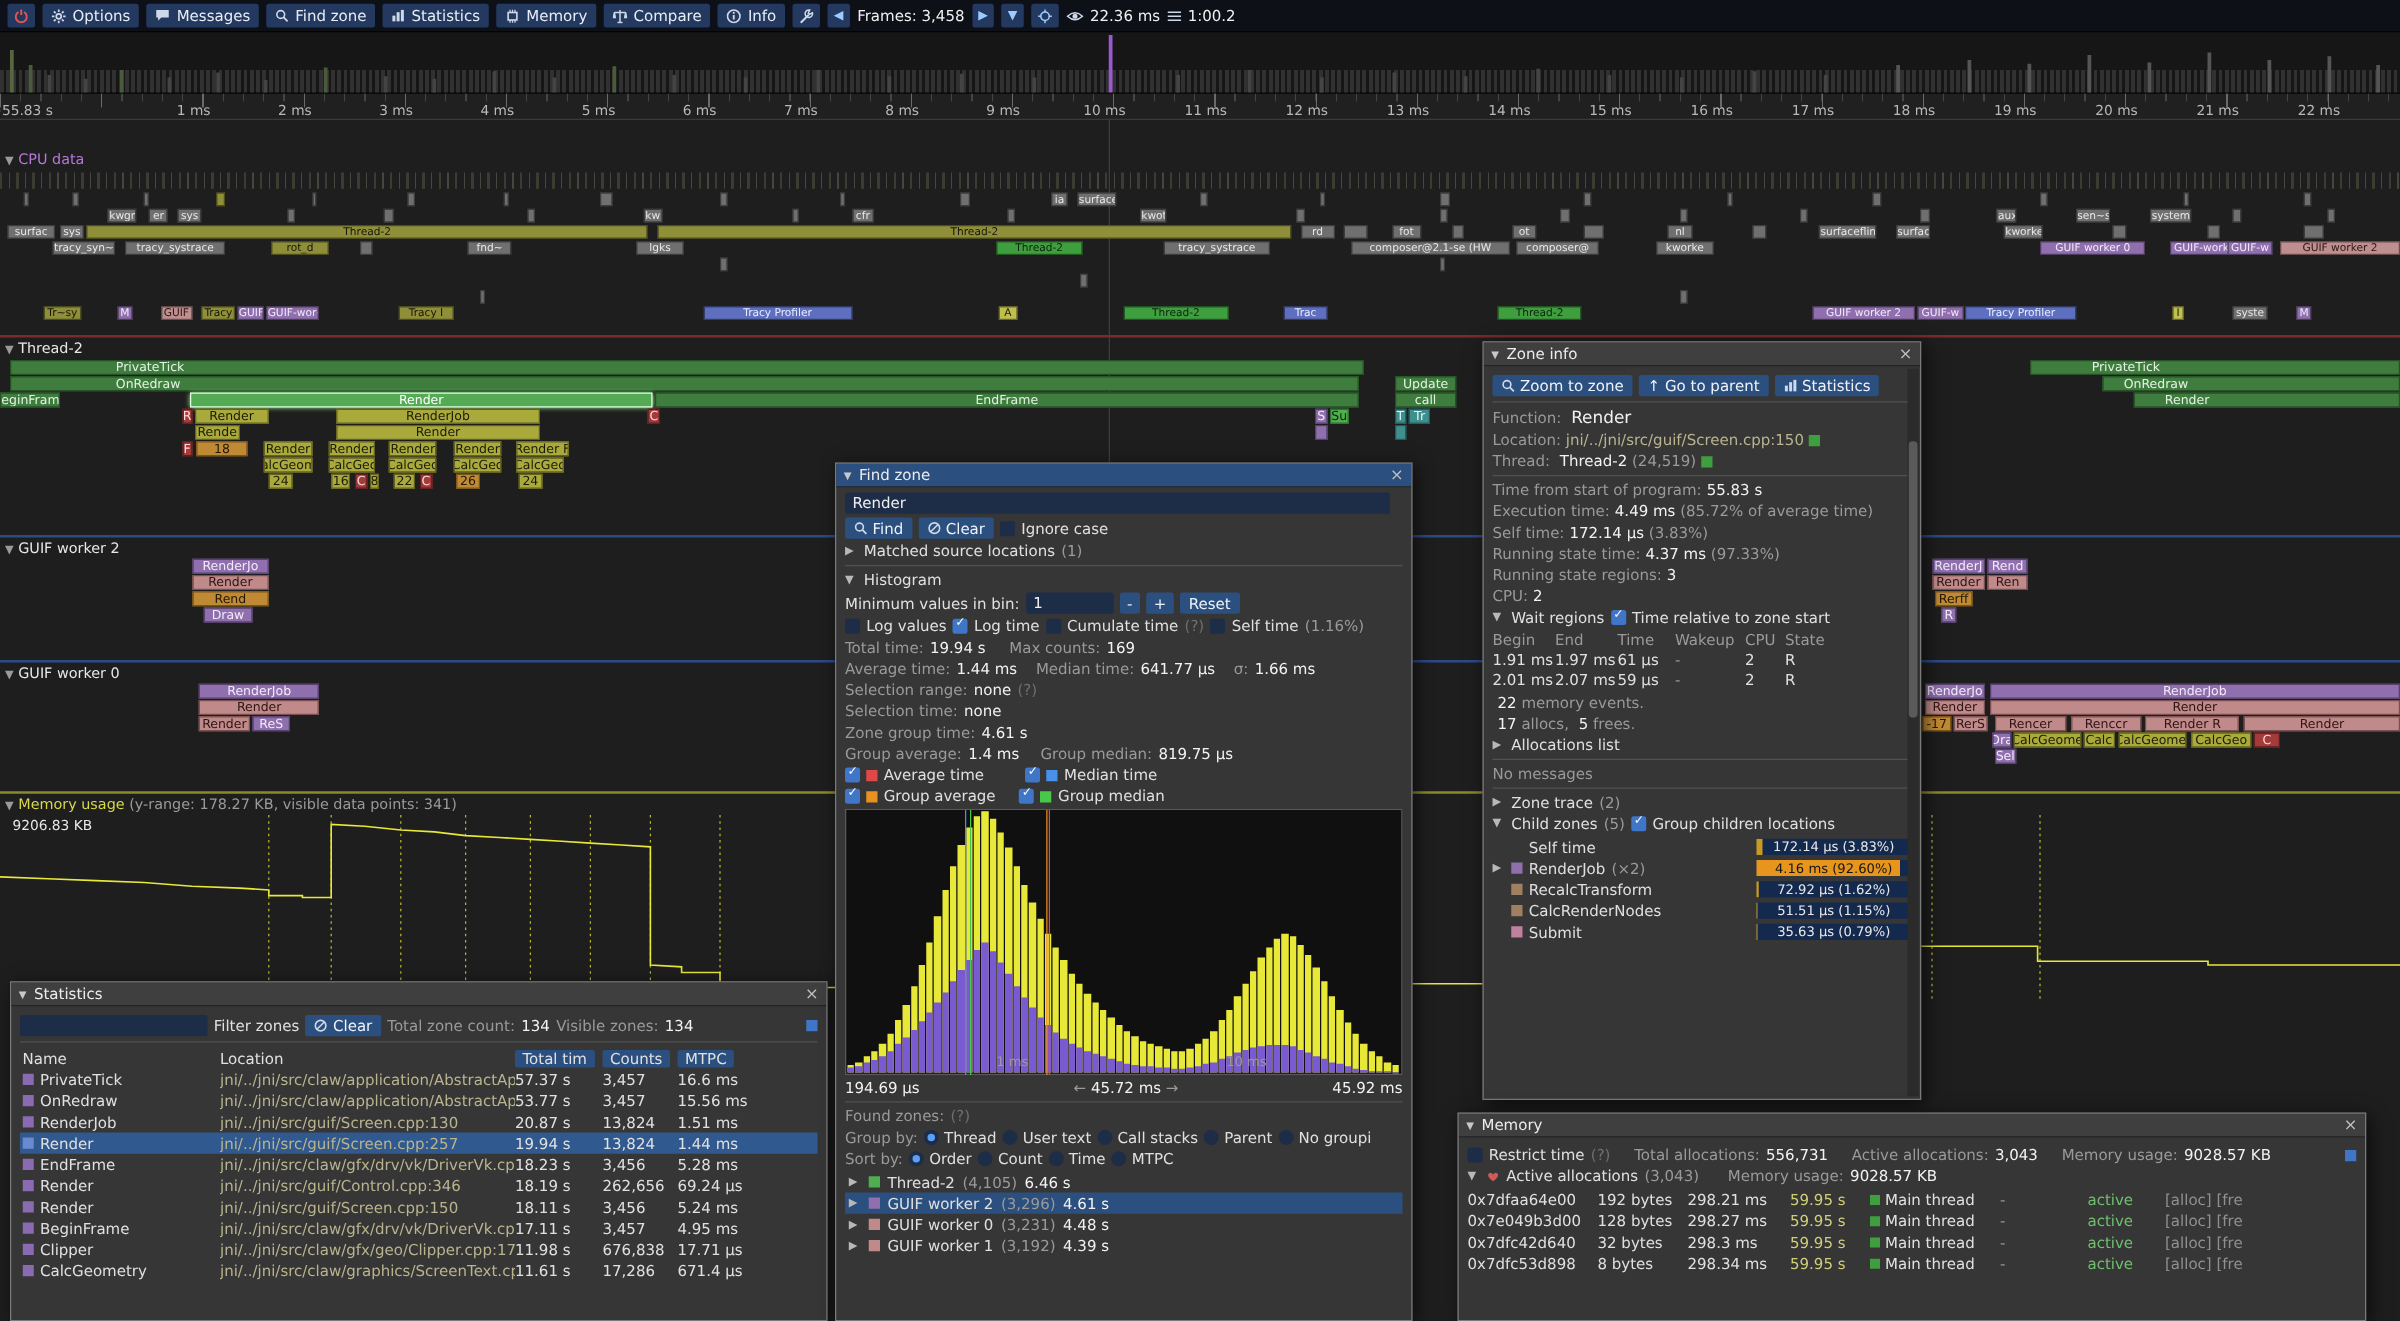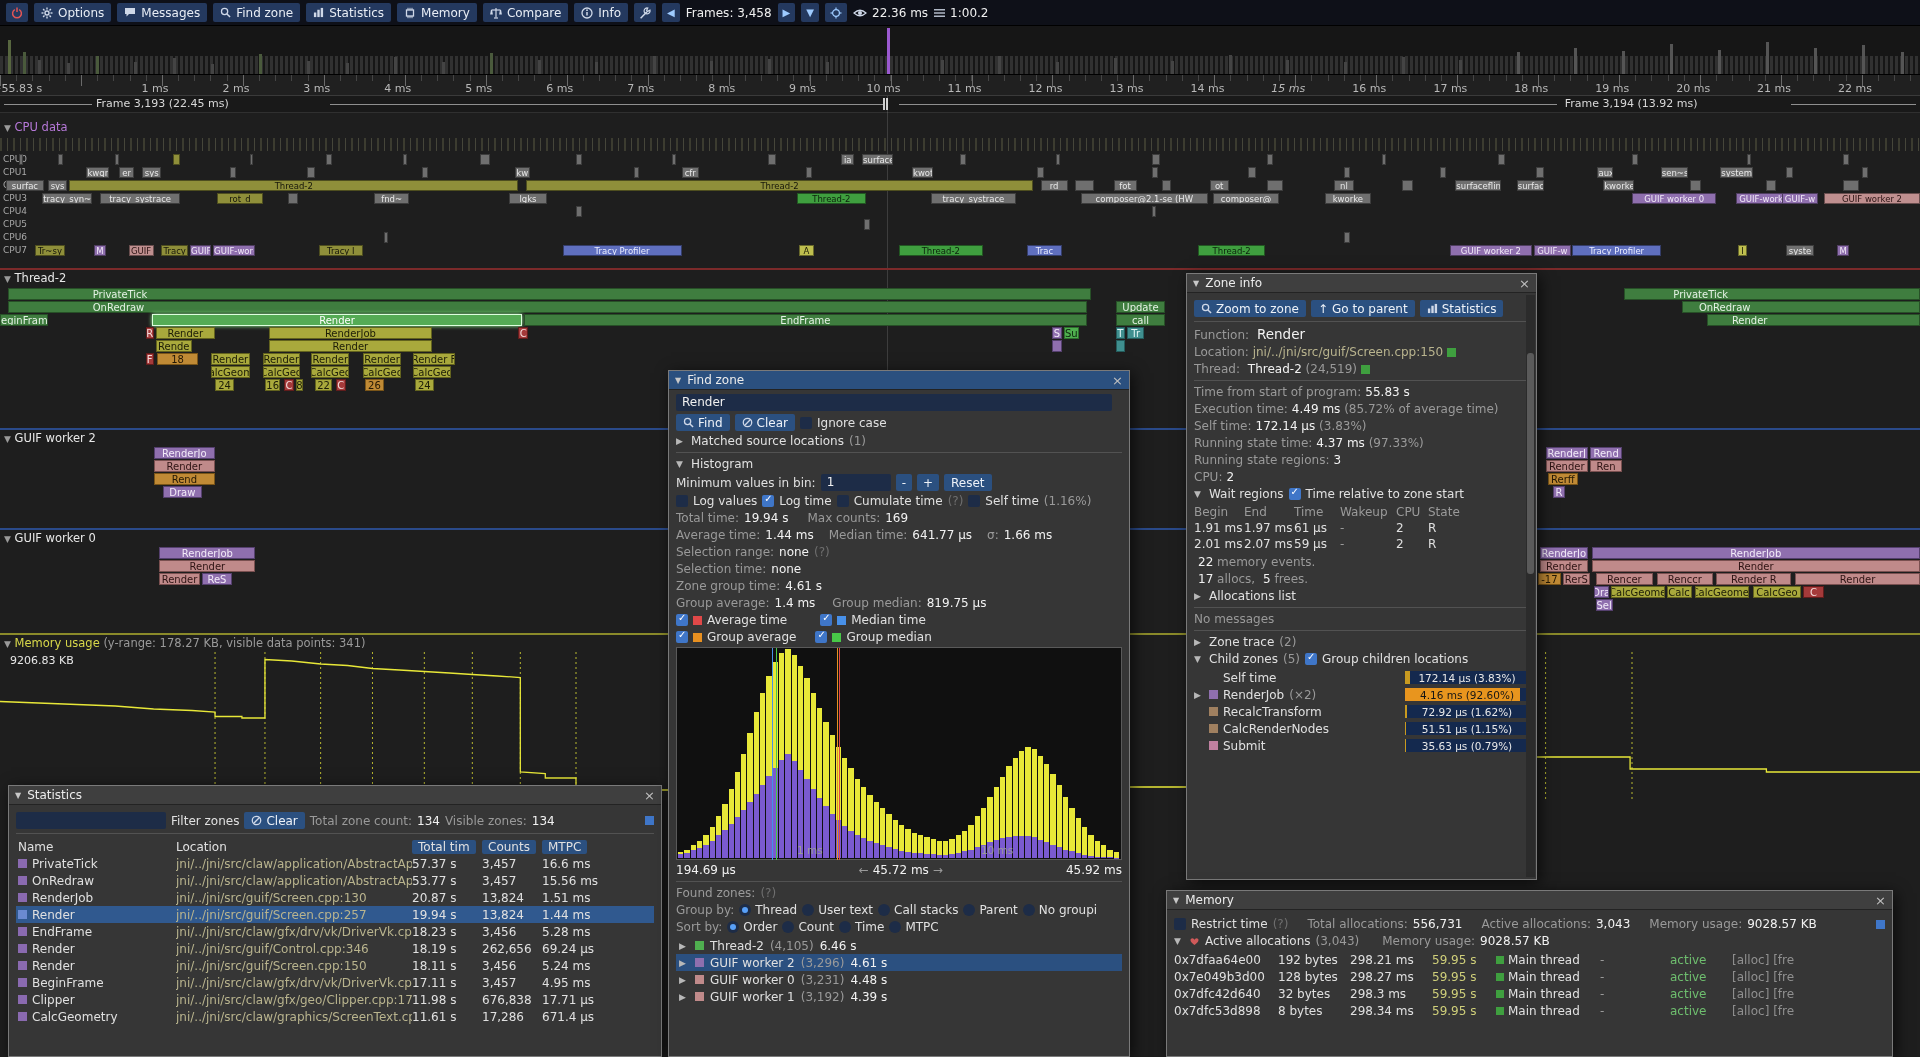--- a/index.html
+++ b/index.html
@@ -306,54 +306,34 @@
       <span class="rlabel" style="left: 24.94%;">5 ms</span>
       <span class="rlabel" style="left: 29.15%;">6 ms</span>
       <span class="rlabel" style="left: 33.37%;">7 ms</span>
       <span class="rlabel" style="left: 37.59%;">8 ms</span>
       <span class="rlabel" style="left: 41.8%;">9 ms</span>
       <span class="rlabel" style="left: 46.02%;">10 ms</span>
       <span class="rlabel" style="left: 50.24%;">11 ms</span>
       <span class="rlabel" style="left: 54.45%;">12 ms</span>
       <span class="rlabel" style="left: 58.67%;">13 ms</span>
       <span class="rlabel" style="left: 62.89%;">14 ms</span>
-      <span class="rlabel" style="left: 67.1%; font-style: italic;">15 ms</span>
+      <span class="rlabel" style="left: 67.1%;">15 ms</span>
       <span class="rlabel" style="left: 71.32%;">16 ms</span>
       <span class="rlabel" style="left: 75.54%;">17 ms</span>
       <span class="rlabel" style="left: 79.75%;">18 ms</span>
       <span class="rlabel" style="left: 83.97%;">19 ms</span>
       <span class="rlabel" style="left: 88.19%;">20 ms</span>
       <span class="rlabel" style="left: 92.4%;">21 ms</span>
       <span class="rlabel" style="left: 96.62%;">22 ms</span>
     </div>
 
-  <div class="frame-row">
-    <div class="fr-line" style="left:0.2%;width:4.6%"></div>
-    <span class="fr-label" style="left:5%">Frame 3,193 (22.45 ms)</span>
-    <div class="fr-line" style="left:17.2%;width:28.8%"></div>
-    <div class="fr-sep" style="left:46%"></div>
-    <div class="fr-line" style="left:46.8%;width:34.3%"></div>
-    <span class="fr-label" style="left:81.5%">Frame 3,194 (13.92 ms)</span>
-    <div class="fr-line" style="left:93.3%;width:6.5%"></div>
-  </div>
   <div class="vline-frame" style="left:46.2%"></div>
 
   <div class="sec-label" style="top:120px;color:#b678d8"><span class="arrow">▼</span> <span>CPU data</span></div>
   <div class="cpu-ribbon" style="top:138px"></div>
-  <div class="zones" style="top:154px;height:104px">
-
-  <span class="cpu-row-label" style="left: 3px; top: 0px;">CPU0</span>
-      <span class="cpu-row-label" style="left: 3px; top: 13px;">CPU1</span>
-      <span class="cpu-row-label" style="left: 3px; top: 26px;">CPU2</span>
-      <span class="cpu-row-label" style="left: 3px; top: 39px;">CPU3</span>
-      <span class="cpu-row-label" style="left: 3px; top: 52px;">CPU4</span>
-      <span class="cpu-row-label" style="left: 3px; top: 65px;">CPU5</span>
-      <span class="cpu-row-label" style="left: 3px; top: 78px;">CPU6</span>
-      <span class="cpu-row-label" style="left: 3px; top: 91px;">CPU7</span>
-    </div>
   <div class="zones" style="top:154px;height:104px">
 
   <div class="cseg" style="left: 1%; width: 0.2%; top: 0px;"></div>
       <div class="cseg" style="left: 3%; width: 0.3%; top: 0px;"></div>
       <div class="cseg" style="left: 6%; width: 0.2%; top: 0px;"></div>
       <div class="cseg colive" style="left: 9%; width: 0.4%; top: 0px;"></div>
       <div class="cseg" style="left: 13%; width: 0.2%; top: 0px;"></div>
       <div class="cseg" style="left: 17%; width: 0.3%; top: 0px;"></div>
       <div class="cseg" style="left: 21%; width: 0.2%; top: 0px;"></div>
       <div class="cseg" style="left: 25%; width: 0.5%; top: 0px;"></div>

